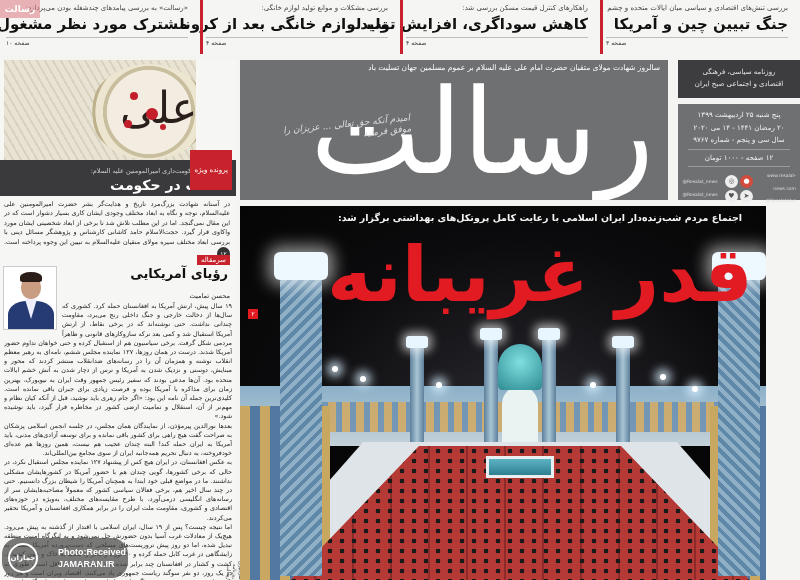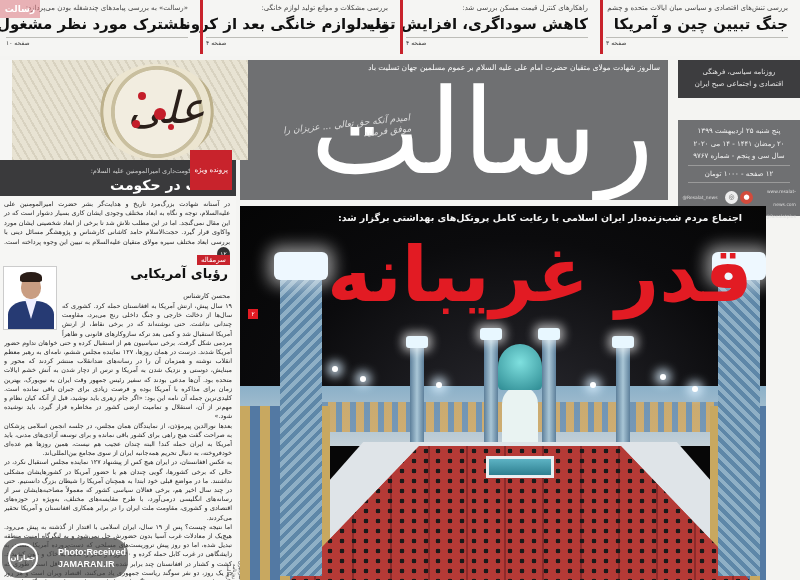--- a/index.html
+++ b/index.html
@@ -19,31 +19,31 @@
   .teaser-bg-logo { position: absolute; left: 0; top: 0; width: 40px; height: 18px; background: rgba(220,120,130,0.55); color: #fff; font-size: 9px; font-weight: bold; text-align: center; line-height: 18px; }
 
   
   .masthead { position: absolute; left: 240px; top: 60px; width: 428px; height: 140px; background: #6f7072; overflow: hidden; }
   .mast-sub { position: absolute; right: 8px; top: 3px; font-size: 7.5px; color: #fff; direction: rtl; white-space: nowrap; }
   .mast-logo { position: absolute; right: 0; top: 4px; width: 428px; height: 136px; direction: rtl; text-align: right; color: #fff; font-family: "DejaVu Serif", serif; font-size: 118px; line-height: 136px; padding-right: 14px; letter-spacing: -6px; }
   .mast-calli { position: absolute; left: 22px; top: 60px; width: 150px; height: 40px; color: #e9e9e9; font-family: "DejaVu Serif", serif; font-style: italic; font-size: 9px; direction: rtl; line-height: 11px; transform: rotate(-6deg); opacity: .9; }
 
   
   .info-top { position: absolute; left: 678px; top: 60px; width: 122px; height: 38px; background: #3d3d3f; color: #e6e6e6; font-size: 7px; direction: rtl; text-align: center; padding-top: 6px; line-height: 12px; }
-  .info-box { position: absolute; left: 678px; top: 104px; width: 122px; height: 96px; background: #6f7072; color: #f2f2f2; direction: rtl; text-align: center; font-size: 7px; line-height: 12.5px; padding-top: 5px; margin-top: 16px; }
+  .info-box { position: absolute; left: 678px; top: 104px; width: 122px; height: 96px; background: #6f7072; color: #f2f2f2; direction: rtl; text-align: center; font-size: 7px; line-height: 12.5px; padding-top: 5px; }
   .info-box .sep { border-top: 1px solid #9a9a9a; margin: 2px 10px 2px 10px; }
   .social { display: flex; justify-content: space-between; align-items: center; padding: 0 4px; margin-top: 3px; direction: ltr; }
   .social .handle { font-size: 4.5px; color: #ddd; width: 36px; }
   .social .icons { display: grid; grid-template-columns: 13px 13px; gap: 2px; }
   .social .ic { width: 13px; height: 13px; border-radius: 50%; background: #eee; font-size: 7px; color: #555; line-height: 13px; text-align: center; }
   .social .ic.red { background: #d24b3c; color: #fff; }
 
   
   .left-col { position: absolute; left: 0; top: 60px; width: 236px; height: 520px; background: #f6f6f4; }
-  .feature-img { position: absolute; left: 12px; top: 0; width: 236px; height: 100px; background: repeating-linear-gradient(60deg, #d8d2c0 0 2px, #e8e3d3 2px 7px); overflow: hidden; font-style: italic; }
+  .feature-img { position: absolute; left: 4px; top: 0; width: 192px; height: 100px; background: repeating-linear-gradient(60deg, #d8d2c0 0 2px, #e8e3d3 2px 7px); overflow: hidden; }
   .medallion { position: absolute; left: 86px; top: 4px; width: 118px; height: 96px; border-radius: 50%; background: radial-gradient(circle, #f2ede0 0 55%, #c9bf9f 56% 60%, #ece5d0 61% 70%, #bdb18c 71% 74%, transparent 75%); }
   .medallion .calli { position: absolute; left: 30px; top: 18px; font-family: "DejaVu Serif", serif; font-size: 44px; color: #2a1f1a; direction: rtl; }
   .medallion .blood { position: absolute; width: 8px; height: 8px; border-radius: 50%; background: #c41e2a; }
   .feature-band { position: absolute; left: 0; top: 100px; width: 236px; height: 36px; background: #3a3a3c; direction: rtl; text-align: right; padding: 2px 8px 0 6px; }
   .feature-tag { position: absolute; right: 4px; top: -10px; background: #c8232c; color: #fff; font-size: 7px; padding: 16px 4px; }
   .feature-kicker { font-size: 6.5px; color: #cfcfcf; line-height: 10px; margin-top: 4px; }
   .feature-title { font-size: 14px; color: #fff; font-weight: bold; line-height: 18px; }
   .feature-body { position: absolute; left: 4px; top: 140px; width: 232px; height: 56px; direction: rtl; text-align: justify; font-size: 6.4px; line-height: 9.4px; color: #222; padding-right: 6px; }
   .page-badge { display: inline-block; width: 13px; height: 13px; border-radius: 50%; background: #333; color: #fff; font-size: 6px; line-height: 13px; text-align: center; vertical-align: middle; }
 
@@ -179,21 +179,21 @@
   </div>
 
   <div class="editorial-tag">سرمقاله</div>
   <div class="editorial-title">رؤیای آمریکایی</div>
   <div class="author-photo">
     <div class="suit"></div>
     <div class="shirt"></div>
     <div class="head"></div>
     <div class="hair"></div>
   </div>
-  <div class="editorial-author">محسن کارشناس</div>
+  <div class="editorial-author">محسن تمامیت</div>
   <div class="editorial-body">
     <div class="float-gap"></div>
     <p>۱۹ سال پیش، ارتش آمریکا به افغانستان حمله کرد. کشوری که سال‌ها از دخالت خارجی و جنگ داخلی رنج می‌برد، مقاومت چندانی نداشت. حتی نوشته‌اند که در برخی نقاط، از ارتش آمریکا استقبال شد و کمی بعد ترکه سازوکارهای قانونی و ظاهراً مردمی شکل گرفت. برخی سیاسیون هم از استقبال کرده و حتی خواهان تداوم حضور آمریکا شدند. درست در همان روزها، ۱۲۷ نماینده مجلس ششم، نامه‌ای به رهبر معظم انقلاب نوشته و همزمان آن را در رسانه‌های ضدانقلاب منتشر کردند که محور و مبنایش، دوستی و نزدیک شدن به آمریکا و ترس از دچار شدن به آتش خشم ایالات متحده بود. آن‌ها مدعی بودند که سفیر رئیس جمهور وقت ایران به نیویورک، بهترین زمان برای مذاکره با آمریکا بوده و فرصت زیادی برای جبران باقی نمانده است. کلیدی‌ترین جمله آن نامه این بود: «اگر جام زهری باید نوشید، قبل از آنکه کیان نظام و مهم‌تر از آن، استقلال و تمامیت ارضی کشور در مخاطره قرار گیرد، باید نوشیده شود.»</p>
     <p>بعدها نورالدین پیرمؤذن، از نمایندگان همان مجلس، در جلسه انجمن اسلامی پزشکان به صراحت گفت هیچ راهی برای کشور باقی نمانده و برای توسعه آزادی‌های مدنی، باید آمریکا به ایران حمله کند! البته چندان عجیب هم نیست، همین روزها هم عده‌ای خودفروخته، به دنبال تحریم همه‌جانبه ایران از سوی مجامع بین‌المللی‌اند.</p>
     <p>به عکس افغانستان، در ایران هیچ کس از پیشنهاد ۱۲۷ نماینده مجلس استقبال نکرد، در حالی که برخی کشورها، گویی چندان هم با حضور آمریکا در کشورهایشان مشکلی نداشتند. ما در مواضع قبلی خود ابتدا به همچنان آمریکا را شیطان بزرگ دانستیم. حتی در چند سال اخیر هم، برخی فعالان سیاسی کشور که معمولاً مصاحبه‌هایشان سر از رسانه‌های انگلیسی درمی‌آورد، با طرح مقایسه‌های مختلف، به‌ویژه در حوزه‌های اقتصادی و کشوری، مقاومت ملت ایران را در برابر همکاری افغانستان و آمریکا تحقیر می‌کردند.</p>
     <p>اما نتیجه چیست؟ پس از ۱۹ سال، ایران اسلامی با اقتدار از گذشته به پیش می‌رود. هیچ‌یک از معادلات غرب آسیا بدون حضورش حل نمی‌شود و به لنگرگاه امنیت منطقه تبدیل شده، اما دو روز پیش تروریست‌های مسلحی که دست‌پرورده آمریکا هستند، به زایشگاهی در غرب کابل حمله کرده و ۴۰ نوزاد و مادر را ماه‌ها به خاک و خون کشیدند. کشت و کشتار در افغانستان چند برابر شده، ثبات سیاسی در حداقل است، طوری که در یک روز، دو نفر سوگند ریاست جمهوری یاد می‌کنند، اقتصاد ویران است و هر روز یک حمله تروریستی رخ می‌دهد. اگر دلش را دارید، تصاویر حمله به زایشگاه را ببینید؛ می‌بینید همان رؤیای آمریکایی است!</p>
   </div>
   <div class="vertical-credit">عضو شورای سردبیری روزنامه رسالت</div>
 </div>
 

